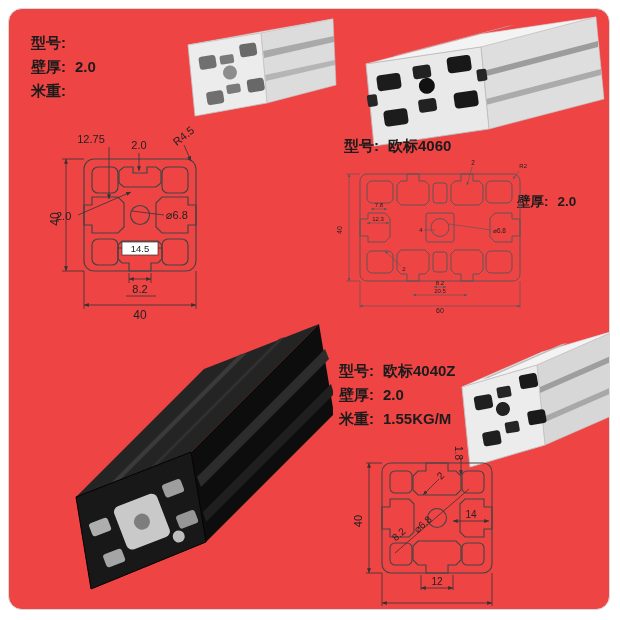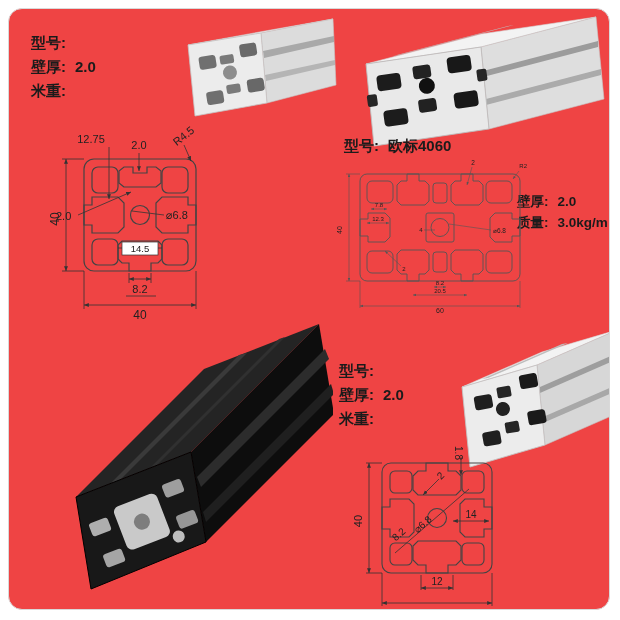--- a/index.html
+++ b/index.html
@@ -121,24 +121,20 @@
 
   <div class="abs model2" style="left:335px;top:128px;">
     <span>型号:</span>
     <span>欧标4060</span>
   </div>
 
   <div class="abs spec-block b2" style="left:508px;top:182px;">
     <div class="spec-line">
       <span>壁厚:</span>
       <span>2.0</span>
-    </div>
-    <div class="spec-line">
-      <span>质量:</span>
-      <span>3.0kg/m</span>
     </div>
   </div>
 
   <svg class="abs" style="left:316px;top:150px;" width="205" height="155" viewBox="0 0 205 155">
     <defs>
       <marker id="arr2" markerWidth="6" markerHeight="5" refX="5" refY="2" orient="auto-start-reverse">
         <path d="M0,0 L5,2 L0,4 Z" fill="#555"></path>
       </marker>
     </defs>
     <g fill="none" stroke="#555" stroke-width="0.9">
@@ -203,27 +199,29 @@
       <rect x="152" y="178" width="20" height="14" rx="3" fill="#9e9e9e"></rect>
       <rect x="72" y="222" width="20" height="14" rx="3" fill="#a5a5a5"></rect>
       <rect x="154" y="212" width="20" height="14" rx="3" fill="#969696"></rect>
       <circle cx="150" cy="232" r="6" fill="#bdbdbd"></circle>
     </g>
   </svg>
 
   <div class="abs spec-block b3" style="left:330px;top:350px;">
     <div class="spec-line">
       <span>型号:</span>
+      <span>欧标4040Z</span>
     </div>
     <div class="spec-line">
       <span>壁厚:</span>
       <span>2.0</span>
     </div>
     <div class="spec-line">
       <span>米重:</span>
+      <span>1.55KG/M</span>
     </div>
   </div>
 
   <svg class="abs" style="left:428px;top:308px;" width="185" height="168" viewBox="0 0 185 168">
     <polygon points="25,70 100,48 180,13 105,35" fill="#f3f3f3" stroke="#d8d8d8" stroke-width="0.6"></polygon>
     <polygon points="45,62 125,27 131,26 51,61" fill="#bdbdbd"></polygon>
     <polygon points="100,48 180,13 188,93 108,128" fill="#d7d7d7" stroke="#c2c2c2" stroke-width="0.6"></polygon>
     <polygon points="103,70 183,35 183,41 103,76" fill="#9e9e9e"></polygon>
     <polygon points="106,100 186,65 186,71 106,106" fill="#a8a8a8"></polygon>
     <polygon points="25,70 100,48 108,128 33,150" fill="#ececec" stroke="#c4c4c4" stroke-width="0.9"></polygon>

